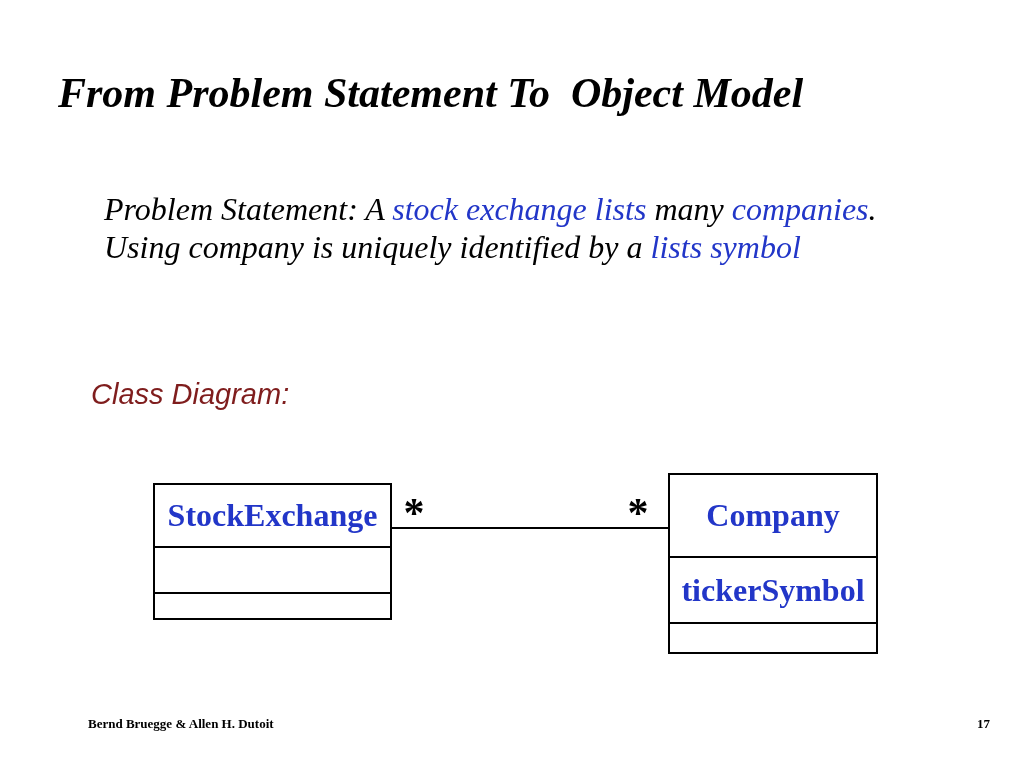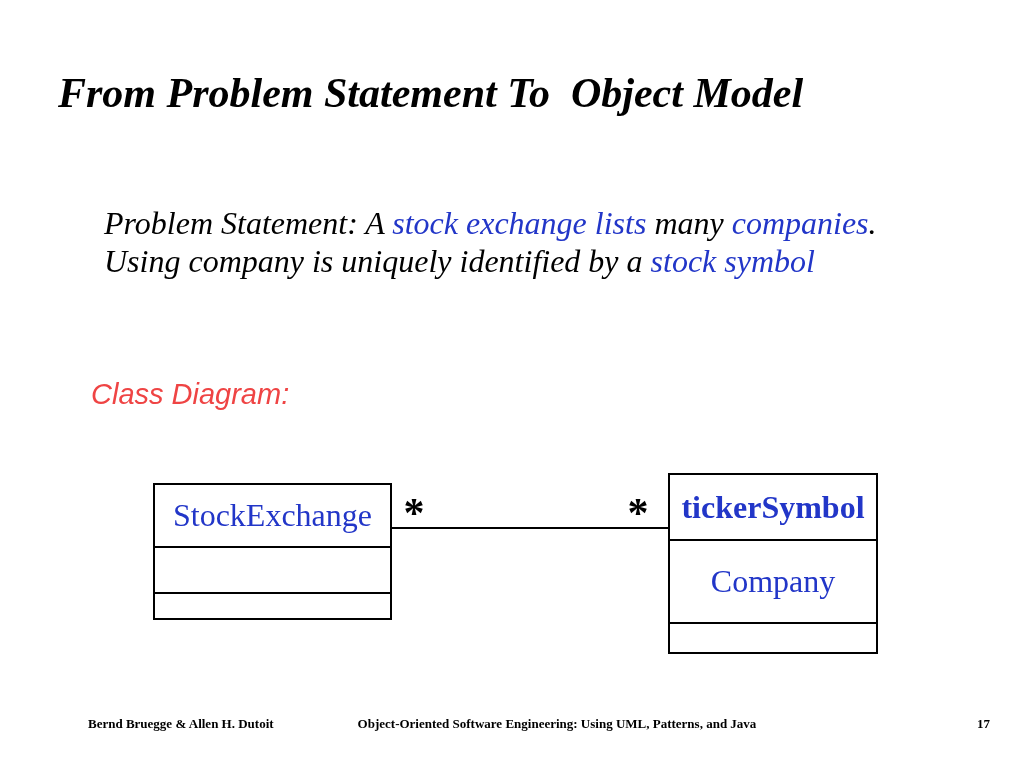--- a/index.html
+++ b/index.html
@@ -29,41 +29,41 @@
     color: #000000;
     white-space: pre;
     letter-spacing: 0px;
     line-height: 1.1;
   }
 
   
   .problem-statement {
     position: absolute;
     left: 104px;
-    top: 172px;
+    top: 158px;
     width: 870px;
     font-family: "Liberation Serif", serif;
     font-size: 32px;
     font-style: italic;
     font-weight: normal;
     line-height: 38px;
     color: #000000;
     white-space: pre-wrap;
   }
   .t-blue { color: #2236C8; }
 
   
   .section-label {
     position: absolute;
     left: 91px;
     top: 378px;
     font-family: "Liberation Sans", sans-serif;
     font-size: 29px;
     font-style: italic;
-    color: #ef4444;
+    color: #7f1d1d;
   }
 
   
   .uml-class {
     position: absolute;
     box-sizing: border-box;
     border: 2px solid #000000;
     background: #ffffff;
     display: flex;
     flex-direction: column;
@@ -73,21 +73,21 @@
     display: flex;
     align-items: center;
     justify-content: center;
   }
   .uml-compartment.with-divider {
     border-bottom: 2px solid #000000;
   }
   .uml-class-name {
     font-family: "Liberation Serif", serif;
     font-size: 32px;
-    font-weight: normal;
+    font-weight: bold;
     color: #2236C8;
     white-space: nowrap;
   }
   .uml-attribute {
     font-family: "Liberation Serif", serif;
     font-size: 32px;
     font-weight: bold;
     color: #2236C8;
     white-space: nowrap;
   }
@@ -178,45 +178,44 @@
     top: 0;
   }
 </style>
 </head>
 <body>
 
 <div class="slide">
 
   <h1 class="slide-title">From Problem Statement To  Object Model</h1>
 
-  <p class="problem-statement"><span>Problem Statement: A </span><span class="t-blue">stock exchange lists</span><span> many </span><span class="t-blue">companies</span><span>.</span><br><span>Using company is uniquely identified by a </span><span class="t-blue">stock symbol</span></p>
+  <p class="problem-statement"><span>Problem Statement: A </span><span class="t-blue">stock exchange lists</span><span> many </span><span class="t-blue">companies</span><span>.</span><br><span>Using company is uniquely identified by a </span><span class="t-blue">lists symbol</span></p>
 
   <div class="section-label">Class Diagram:</div>
 
   <div class="uml-class" id="stock-exchange-class">
     <div class="uml-compartment c-name with-divider">
       <span class="uml-class-name">StockExchange</span>
     </div>
     <div class="uml-compartment c-attrs with-divider"></div>
     <div class="uml-compartment c-ops"></div>
   </div>
 
   <div class="uml-class" id="company-class">
+    <div class="uml-compartment c-name with-divider">
+      <span class="uml-class-name">Company</span>
+    </div>
     <div class="uml-compartment c-attrs with-divider">
       <span class="uml-attribute">tickerSymbol</span>
     </div>
-    <div class="uml-compartment c-name with-divider">
-      <span class="uml-class-name">Company</span>
-    </div>
     <div class="uml-compartment c-ops"></div>
   </div>
 
   <div class="association-line"></div>
   <div class="multiplicity" id="mult-left">*</div>
   <div class="multiplicity" id="mult-right">*</div>
 
   <div class="footer">
     <span class="footer-left">Bernd Bruegge &amp; Allen H. Dutoit</span>
-    <span class="footer-center">Object-Oriented Software Engineering: Using UML, Patterns, and Java</span>
     <span class="footer-right">17</span>
   </div>
 
 </div>
 
 </body></html>

